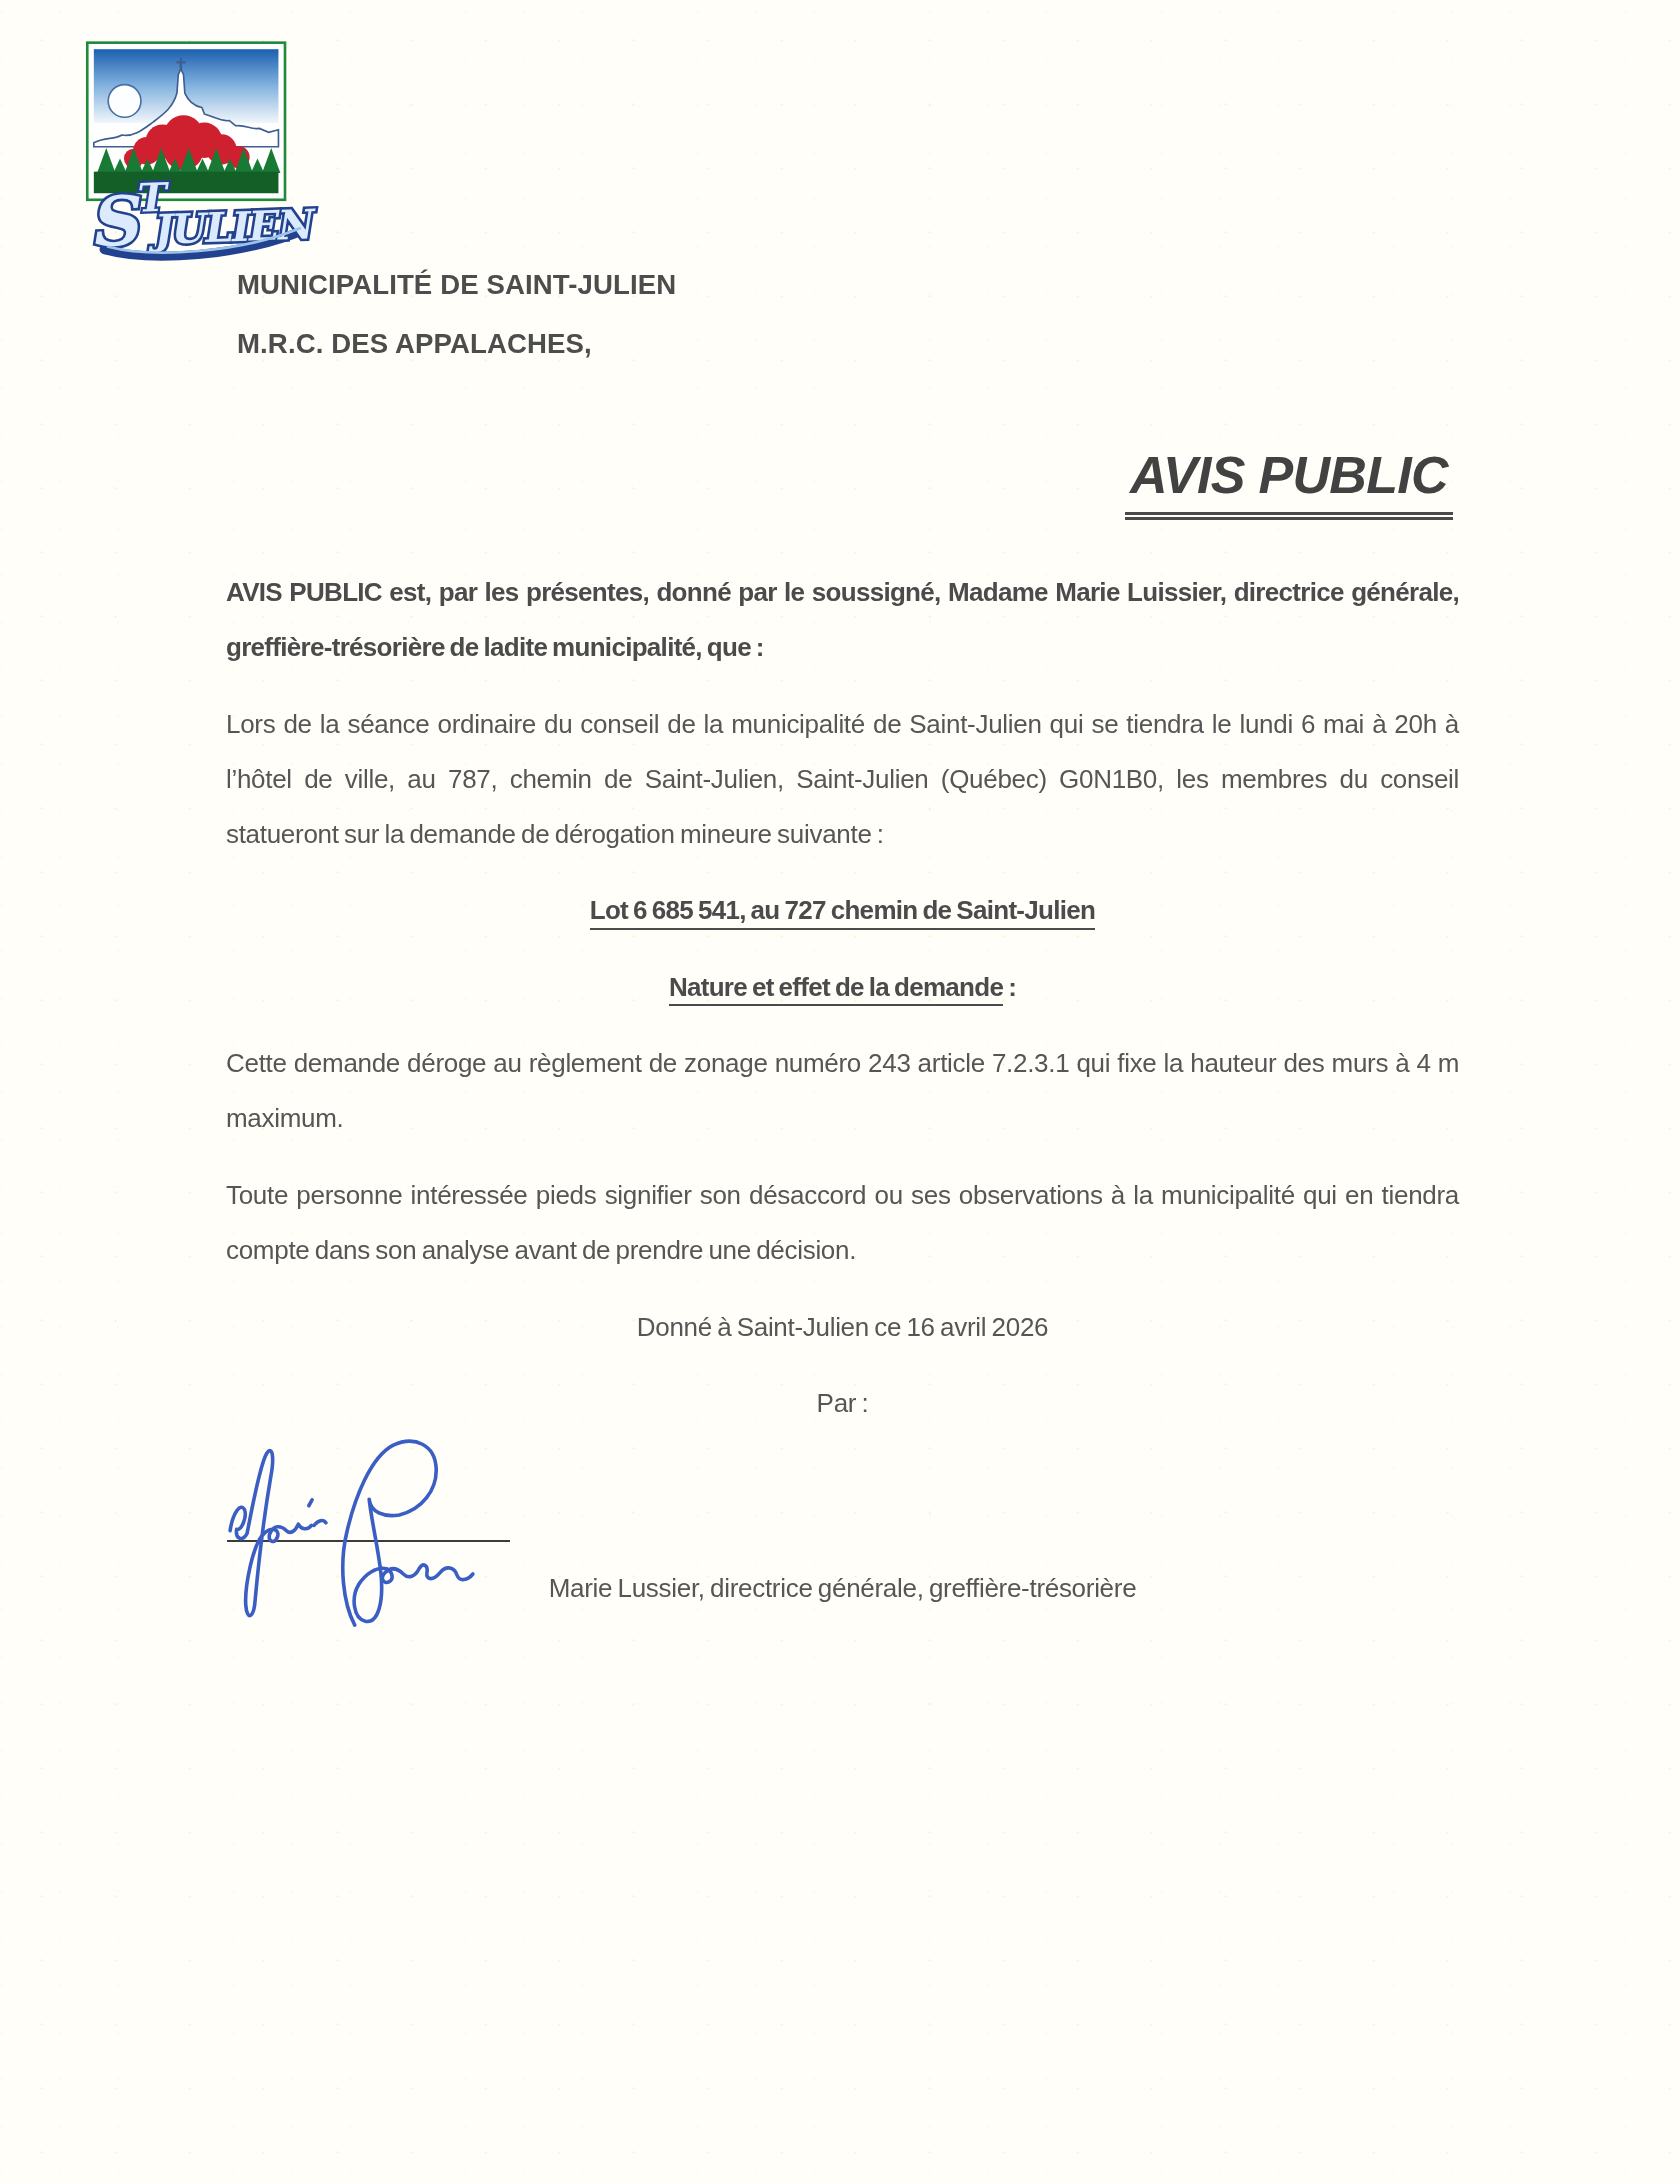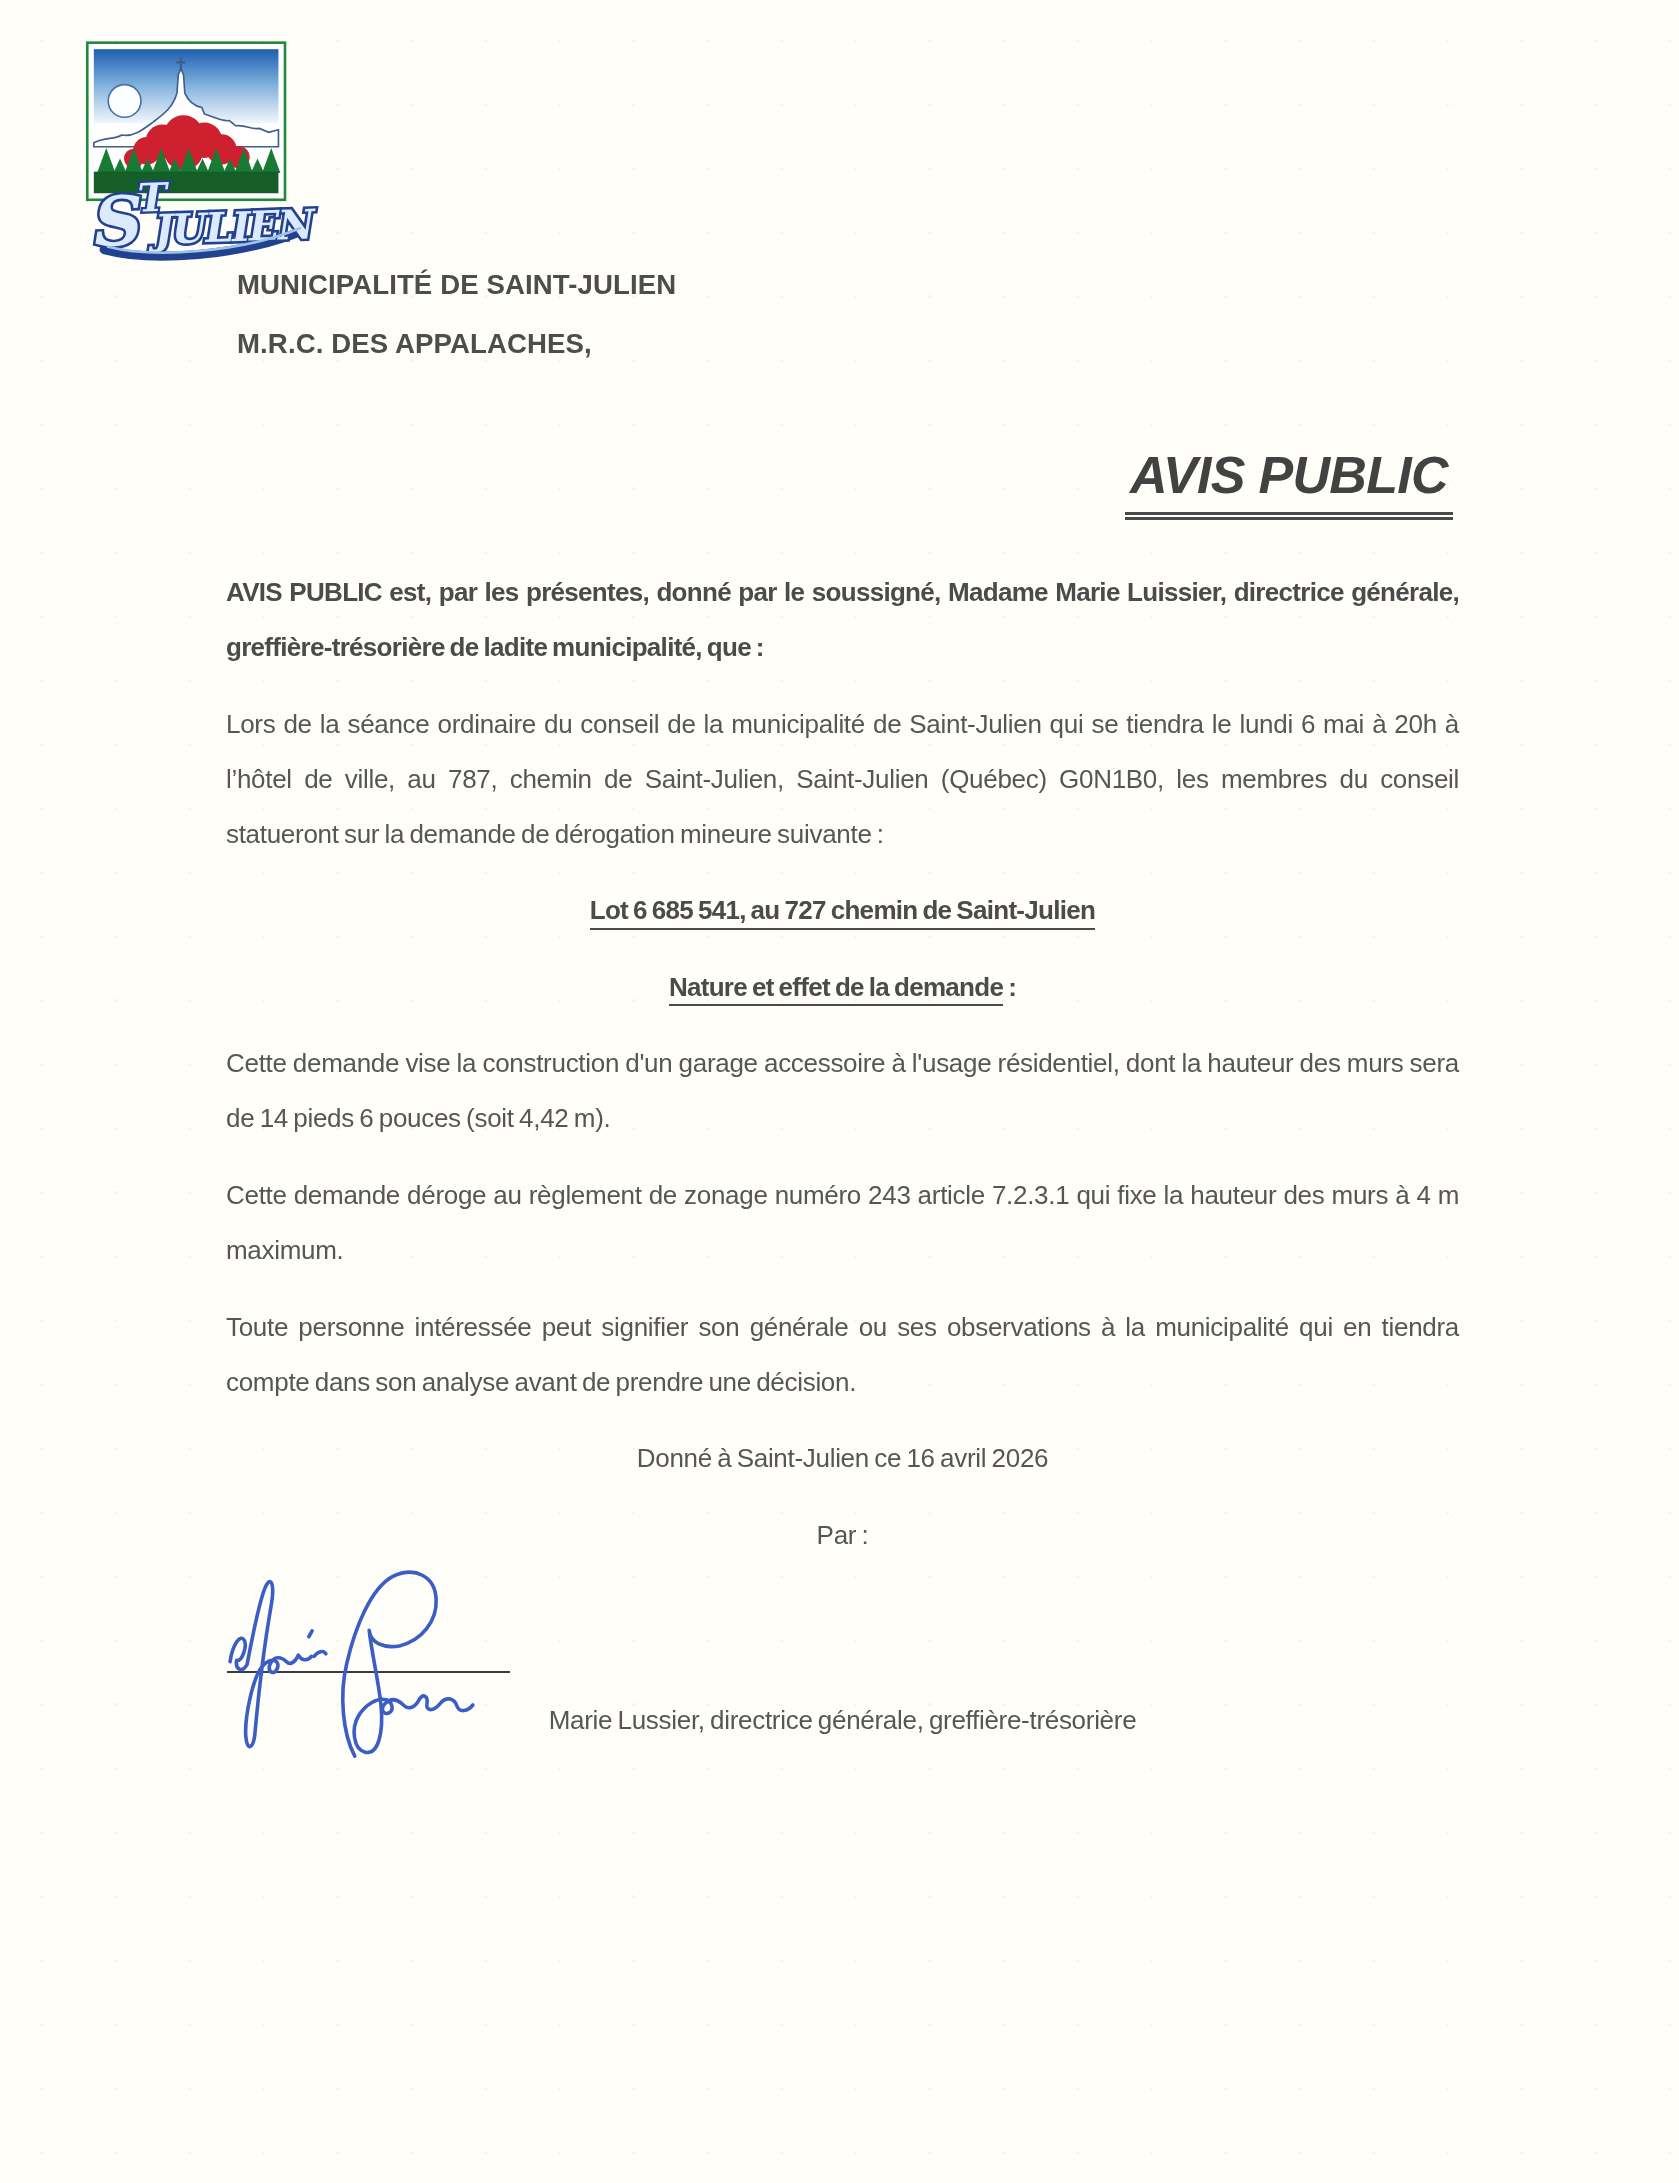--- a/index.html
+++ b/index.html
@@ -130,25 +130,24 @@
 
   <div class="content">
     <p class="bold">AVIS PUBLIC est, par les présentes, donné par le soussigné, Madame Marie Luissier, directrice générale, greffière-trésorière de ladite municipalité, que :</p>
 
     <p>Lors de la séance ordinaire du conseil de la municipalité de Saint-Julien qui se tiendra le lundi 6 mai à 20h à l’hôtel de ville, au 787, chemin de Saint-Julien, Saint-Julien (Québec) G0N1B0, les membres du conseil statueront sur la demande de dérogation mineure suivante :</p>
 
     <p class="bold no-justify"><span class="u">Lot 6 685 541, au 727 chemin de Saint-Julien</span></p>
 
     <p class="bold no-justify"><span class="u">Nature et effet de la demande</span><span> :</span></p>
 
-    <p>Cette demande vise la construction d'un garage accessoire à l'usage résidentiel, dont la hauteur des murs sera de 14 pieds 6 pouces (soit 4,42 m).</p>
 
     <p>Cette demande déroge au règlement de zonage numéro 243 article 7.2.3.1 qui fixe la hauteur des murs à 4 m maximum.</p>
 
-    <p>Toute personne intéressée peut signifier son générale ou ses observations à la municipalité qui en tiendra compte dans son analyse avant de prendre une décision.</p>
+    <p>Toute personne intéressée pieds signifier son désaccord ou ses observations à la municipalité qui en tiendra compte dans son analyse avant de prendre une décision.</p>
 
     <p class="no-justify">Donné à Saint-Julien ce 16 avril 2026</p>
 
     <p class="no-justify">Par :</p>
 
     <div class="signature-area">
       <svg class="signature-svg" viewBox="0 0 440 320">
         <g fill="none" stroke-width="5.5" stroke-linecap="round" stroke-linejoin="round" stroke="#3b5ec5">
           <path d="M6,158 C10,132 22,114 28,126 C32,136 24,158 16,156 C14,170 24,176 32,162 C40,120 52,56 62,40 C70,28 74,44 68,76 C58,134 48,222 44,266 C42,290 32,296 30,272 C28,246 40,178 58,162 C72,150 82,158 78,168 C74,178 64,176 66,164 C72,148 84,150 92,158 C98,164 106,158 110,148 C114,156 124,158 130,150"></path>
           <path d="M126,120 L131,111"></path>

